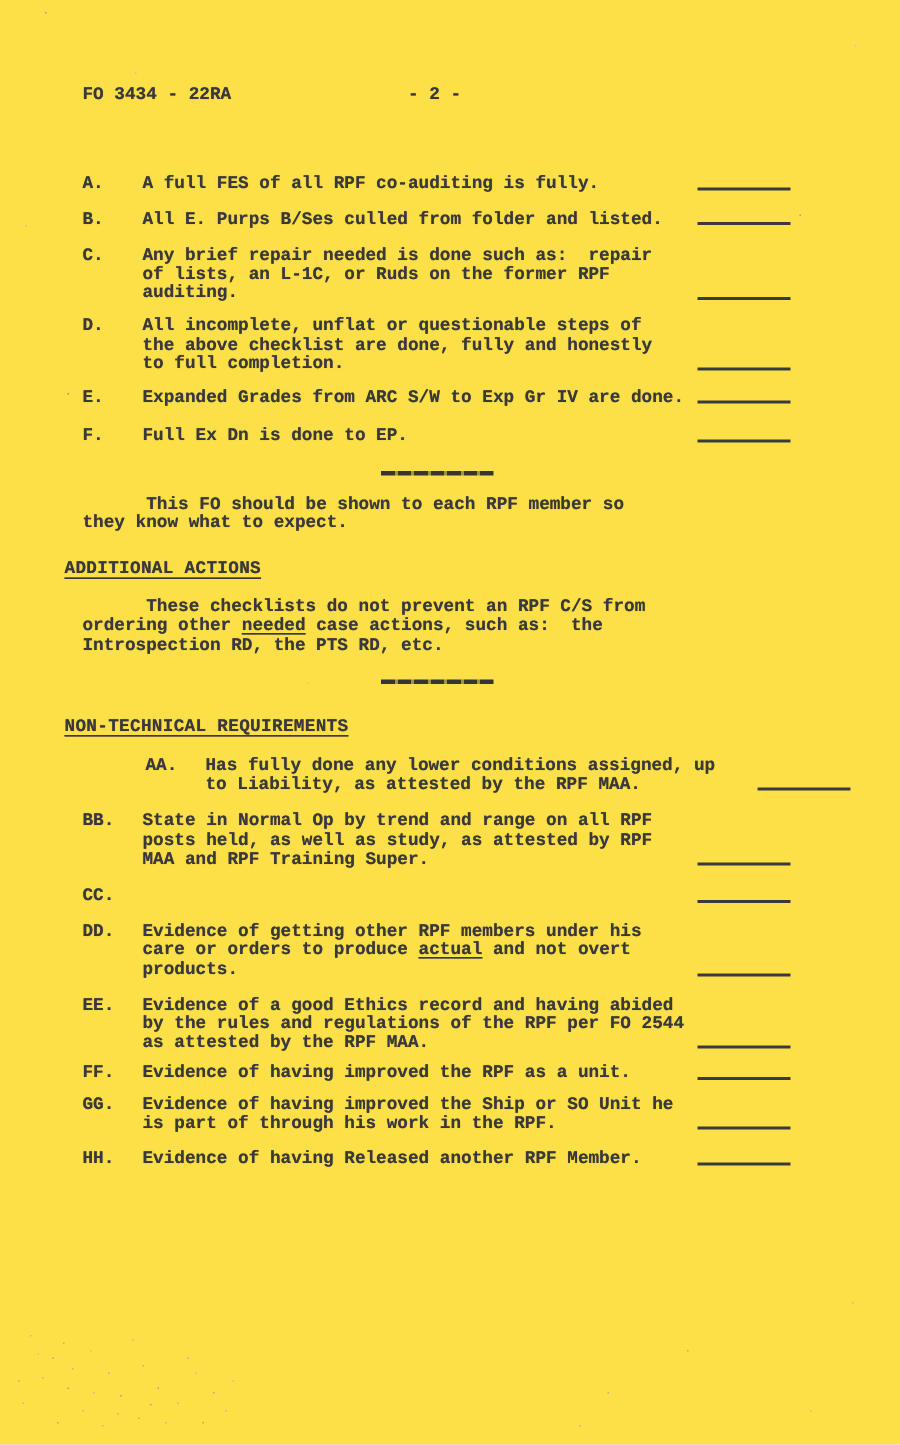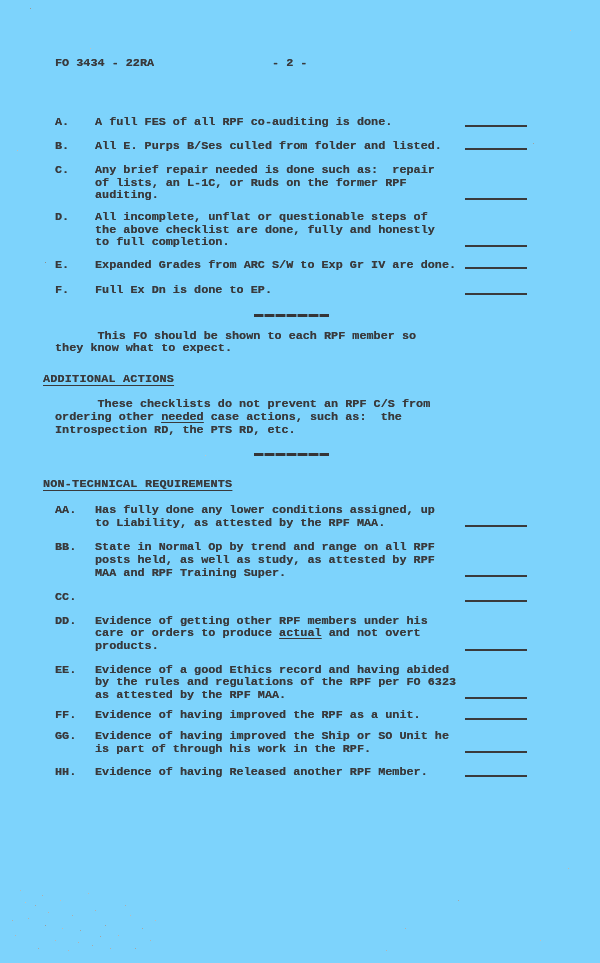--- a/index.html
+++ b/index.html
@@ -1,20 +1,20 @@
 <!DOCTYPE html>
 <html><head>
 <meta charset="utf-8">
 <style>
   html,body{margin:0;padding:0;background:#e9e8e4;}
   .page{
     position:relative;
     width:600px;height:963px;
     margin:0 auto;
-    background:#7dd3fc;
+    background:#fde047;
     overflow:hidden;
     font-family:"Liberation Mono","DejaVu Sans Mono",monospace;
     font-size:11.8px;
     line-height:12.6px;
     font-weight:700;
     color:#39393b;
     text-shadow:0 0 .5px rgba(55,55,58,.75);
   }
   .content{position:absolute;left:55px;top:57px;width:472px;}
   .hdr{position:relative;height:13px;margin-bottom:46px;}
@@ -43,21 +43,21 @@
     text-decoration:underline;
     text-underline-offset:2.5px;
     text-decoration-thickness:1.4px;
     letter-spacing:.2px;
   }
   .u{text-decoration:underline;text-underline-offset:2px;text-decoration-thickness:1.3px;}
   
   .mb11{margin-bottom:11px;} .mb12{margin-bottom:12px;} .mb9{margin-bottom:9px;}
   .mb10{margin-bottom:10px;} .mb13{margin-bottom:13px;} .mb8{margin-bottom:8px;}
   .mt17{margin-top:17px;} .mt13{margin-top:13px;} .mt18{margin-top:18px;}
-  .mt22{margin-top:22px;} .mt9{margin-top:9px;} .mt14{margin-top:14px;}
+  .mt22{margin-top:22px;} .mt9{margin-top:9px;} .mt14{margin-top:14px;margin-left:42px;}
   .noise,.noise2{position:absolute;left:0;top:0;width:1.4px;height:1.4px;background:transparent;}
   .noise{box-shadow:
     20px 890px 0 #b9b8b4, 35px 905px 0 #a8a7a3, 28px 918px 0 #b2b1ad, 45px 925px 0 #9d9c98,
     15px 935px 0 #b5b4b0, 60px 900px 0 #c0bfbb, 72px 915px 0 #aeada9, 80px 930px 0 #a5a4a0,
     55px 940px 0 #b8b7b3, 95px 910px 0 #b0afab, 105px 925px 0 #a2a19d, 118px 935px 0 #b6b5b1,
     92px 945px 0 #aaa9a5, 130px 915px 0 #bcbbb7, 142px 928px 0 #a7a6a2, 150px 940px 0 #b3b2ae,
     38px 948px 0 #a9a8a4, 68px 950px 0 #b7b6b2, 110px 948px 0 #b1b0ac, 25px 902px 0 #c3c2be,
     88px 893px 0 #bab9b5, 125px 905px 0 #adaca8, 48px 912px 0 #b4b3af, 135px 948px 0 #a6a5a1,
     155px 920px 0 #bdbcb8, 12px 920px 0 #afaeaa, 78px 942px 0 #b2b1ad, 100px 936px 0 #a4a39f,
     62px 928px 0 #bbbab6, 42px 895px 0 #b0afab;}
@@ -75,21 +75,21 @@
 
   <div class="content">
 
     <div class="hdr">
       <span>FO 3434 - 22RA</span>
       <span class="pageno">- 2 -</span>
     </div>
 
     <div class="row mb11">
       <span class="letter">A.</span>
-      <span class="body">A full FES of all RPF co-auditing is done.</span>
+      <span class="body">A full FES of all RPF co-auditing is fully.</span>
       <span class="fill"></span>
     </div>
     <div class="row mb12">
       <span class="letter">B.</span>
       <span class="body">All E. Purps B/Ses culled from folder and listed.</span>
       <span class="fill"></span>
     </div>
     <div class="row mb9">
       <span class="letter">C.</span>
       <span class="body">Any brief repair needed is done such as:  repair
@@ -155,21 +155,21 @@
     <div class="row mb11">
       <span class="letter">DD.</span>
       <span class="body"><span>Evidence of getting other RPF members under his
 care or orders to produce </span><span class="u">actual</span><span> and not overt
 products.</span></span>
       <span class="fill"></span>
     </div>
     <div class="row mb8">
       <span class="letter">EE.</span>
       <span class="body">Evidence of a good Ethics record and having abided
-by the rules and regulations of the RPF per FO 6323
+by the rules and regulations of the RPF per FO 2544
 as attested by the RPF MAA.</span>
       <span class="fill"></span>
     </div>
     <div class="row mb8">
       <span class="letter">FF.</span>
       <span class="body">Evidence of having improved the RPF as a unit.</span>
       <span class="fill"></span>
     </div>
     <div class="row mb11">
       <span class="letter">GG.</span>

